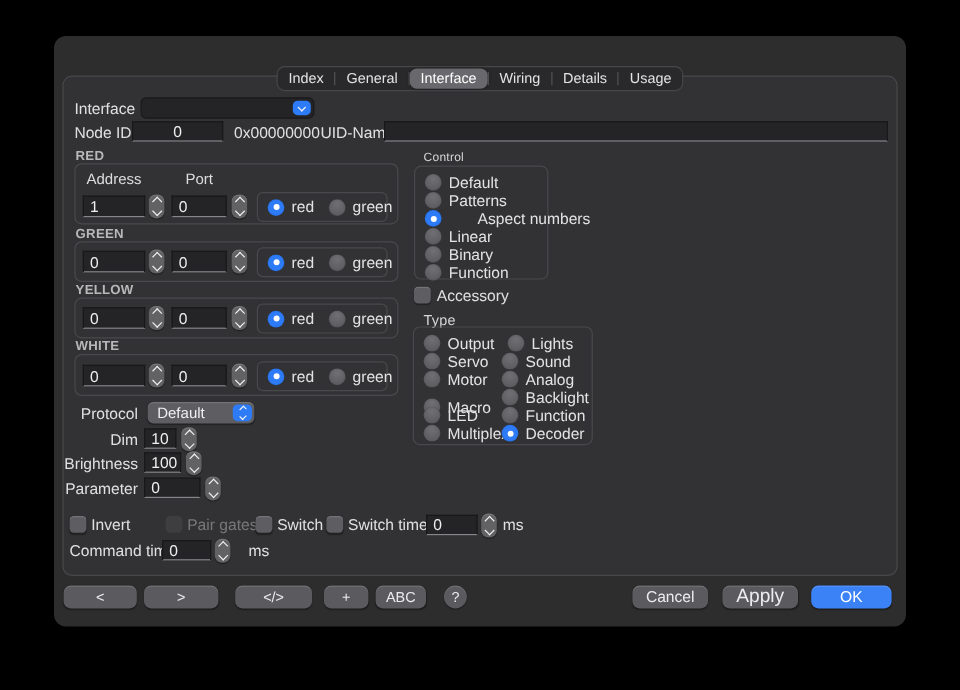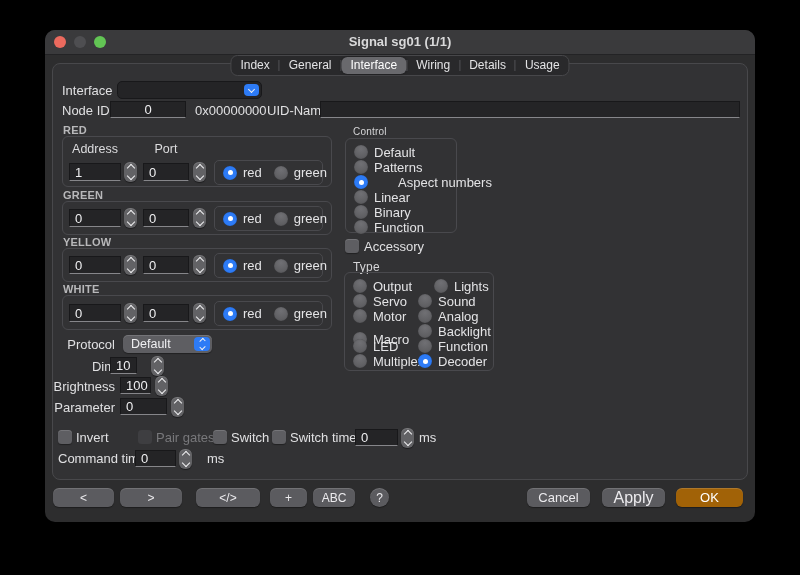--- a/index.html
+++ b/index.html
@@ -42,46 +42,38 @@
          box-shadow:inset 0 0 1px rgba(0,0,0,.35);flex:none;}
   .radio.on{background:#2d7bf6;}
   .radio.on::after{content:"";width:5px;height:5px;background:#fff;border-radius:50%;display:block;margin:4.5px auto;}
   .rtext{font-size:13px;color:#e3e3e5;margin-left:6px;white-space:nowrap;}
   .cb{width:14px;height:14px;border-radius:3.5px;background:#5e5e62;flex:none;
       box-shadow:inset 0 1px 0 rgba(255,255,255,.14),0 1px 1px rgba(0,0,0,.35);}
   .cb.disabled{background:#3e3e41;box-shadow:none;}
   .dimtext{color:#78787b;}
   .btn{height:19px;background:#5b5b5f;border-radius:6px;color:#ecebee;font-size:12px;display:flex;
        align-items:center;justify-content:center;box-shadow:inset 0 1px 0 rgba(255,255,255,.14),0 1px 1px rgba(0,0,0,.35);}
-  .btn.primary{background:#a16207;color:#fff;}
+  .btn.primary{background:#3b82f6;color:#fff;}
   .btn.round{border-radius:50%;width:19px;}
   .popup{height:18px;background:#5e5e62;border-radius:5px;display:flex;align-items:center;padding-left:8px;
          font-size:12.5px;color:#f0f0f2;box-sizing:border-box;box-shadow:inset 0 1px 0 rgba(255,255,255,.14),0 1px 1px rgba(0,0,0,.35);}
   .popup .cap{position:absolute;right:2px;top:2px;bottom:2px;width:16px;background:#2d7bf6;border-radius:4px;
               display:flex;flex-direction:column;align-items:center;justify-content:center;}
   .combo{height:18px;background:#242426;border:1px solid #18181a;border-radius:5px;box-sizing:border-box;}
   .combo .cap{position:absolute;right:2px;top:2px;bottom:2px;width:15px;background:#2d7bf6;border-radius:4px;
               display:flex;align-items:center;justify-content:center;}
   .crow{position:absolute;left:8px;display:flex;align-items:center;height:14px;}
   .hdr{position:absolute;font-size:12.5px;color:#dcdcde;text-align:center;}
   .ms{height:17px;line-height:17px;color:#e0e0e2;}
 </style>
 </head>
 <body>
 
 <div class="window">
 
-  <div class="titlebar">
-    <div class="lights">
-      <span class="light l-red"></span>
-      <span class="light l-gray"></span>
-      <span class="light l-green"></span>
-    </div>
-    <div class="title">Signal sg01 (1/1)</div>
-  </div>
 
   <div class="tabbox"></div>
 
   <div class="tabbar">
     <span class="tab">Index</span>
     <span class="tsep"></span>
     <span class="tab">General</span>
     <span class="tsep"></span>
     <span class="tab sel">Interface</span>
     <span class="tsep"></span>
@@ -258,21 +250,21 @@
         <span class="rtext">Macro</span>
       </div>
     <div class="crow" style="top:66px;">
         <span class="radio"></span>
         <span class="rtext">LED</span>
       </div>
     <div class="crow" style="top:81px;">
         <span class="radio"></span>
         <span class="rtext">Multiplex</span>
       </div>
-    <div class="crow" style="left:89px;top:6px;">
+    <div class="crow" style="left:78px;top:6px;">
         <span class="radio"></span>
         <span class="rtext">Lights</span>
       </div>
     <div class="crow" style="left:73px;top:21px;">
         <span class="radio"></span>
         <span class="rtext">Sound</span>
       </div>
     <div class="crow" style="left:73px;top:36px;">
         <span class="radio"></span>
         <span class="rtext">Analog</span>
@@ -294,21 +286,21 @@
   <span class="z lbl rlbl" style="left:0;top:306px;width:70px;">Protocol</span>
   <div class="z popup" style="left:78px;top:305px;width:89px;">
     <span>Default</span>
     <span class="cap">
         <i class="chv up s"></i>
         <i class="chv dn s"></i>
       </span>
   </div>
 
   <span class="z lbl rlbl" style="left:0;top:328px;width:70px;">Dim</span>
-  <div class="z field" style="left:65px;top:327px;width:27px;height:17px;">
+  <div class="z field" style="left:75px;top:327px;width:27px;height:17px;">
       <span>10</span>
     </div>
   <div class="z stepper" style="left:106px;top:326px;">
       <i class="chv up"></i>
       <i class="chv dn"></i>
     </div>
 
   <span class="z lbl rlbl" style="left:0;top:348px;width:70px;">Brightness</span>
   <div class="z field" style="left:75px;top:347px;width:31px;height:17px;">
       <span>100</span>

